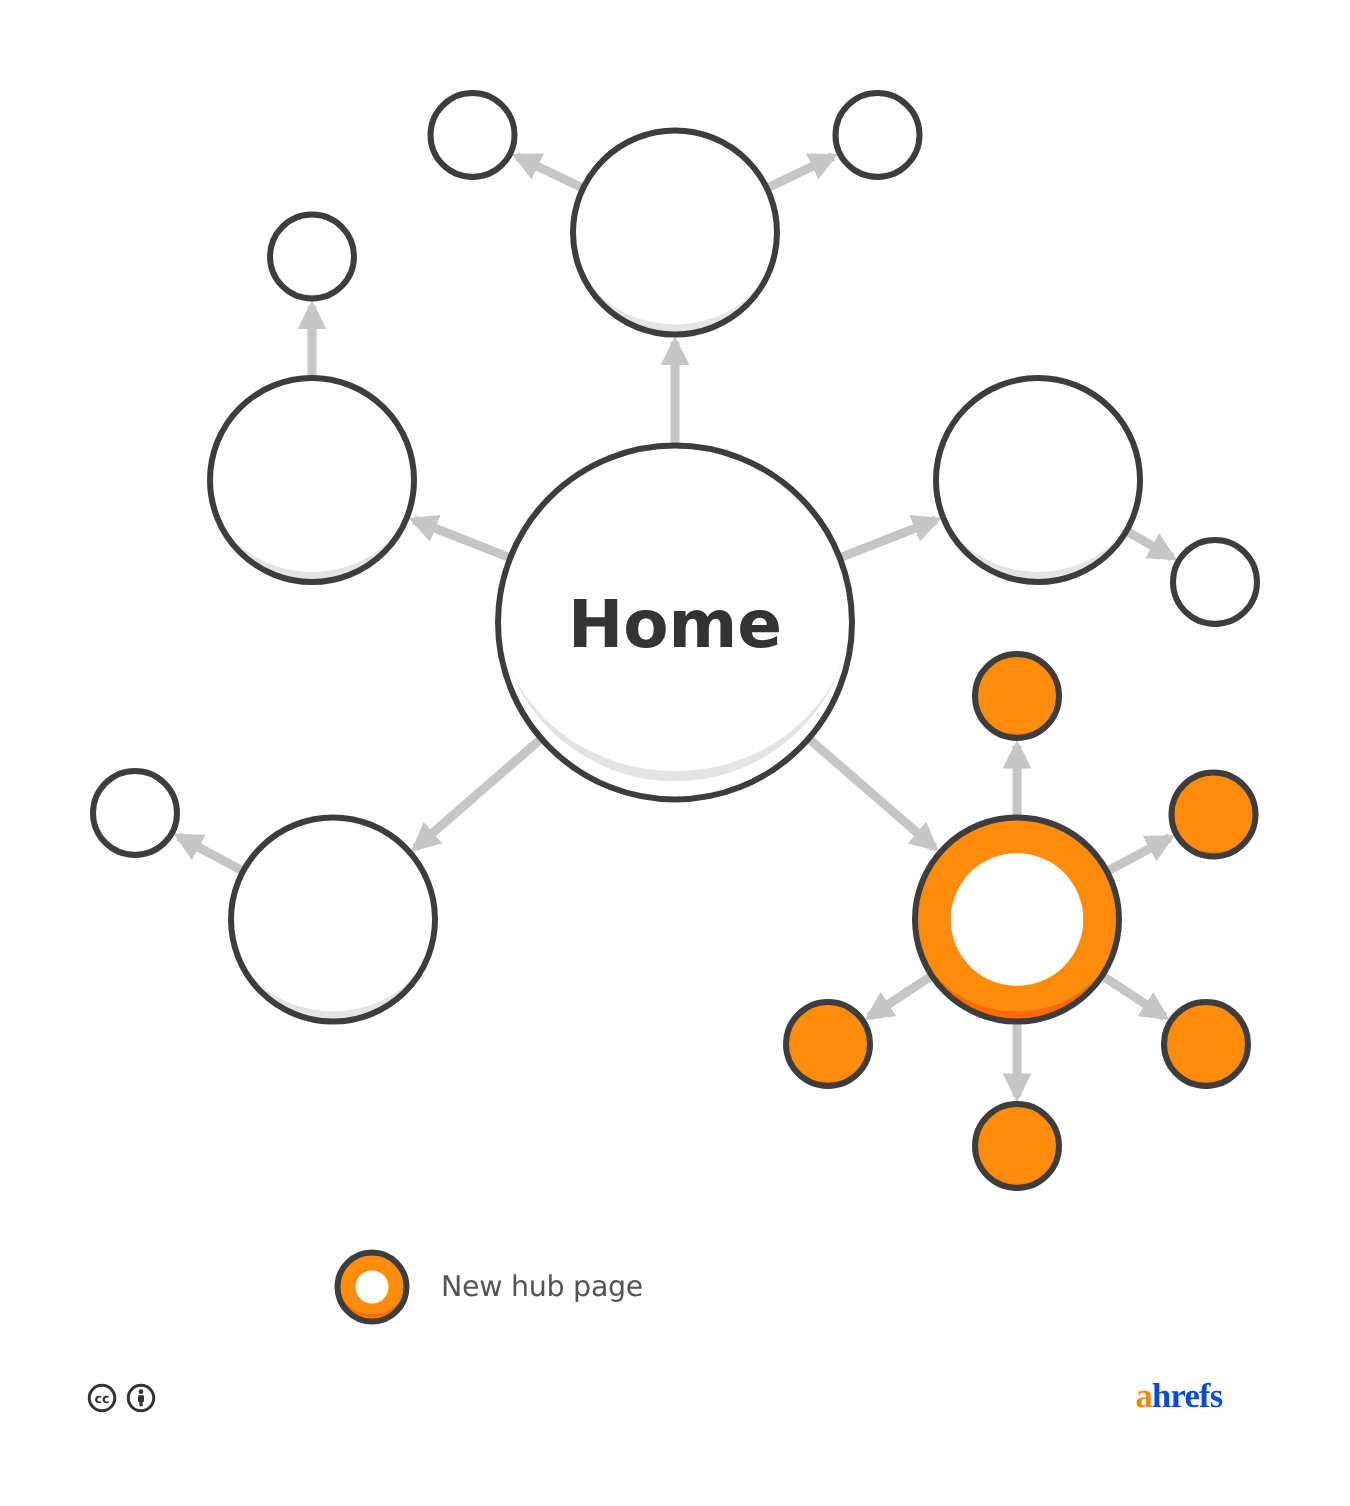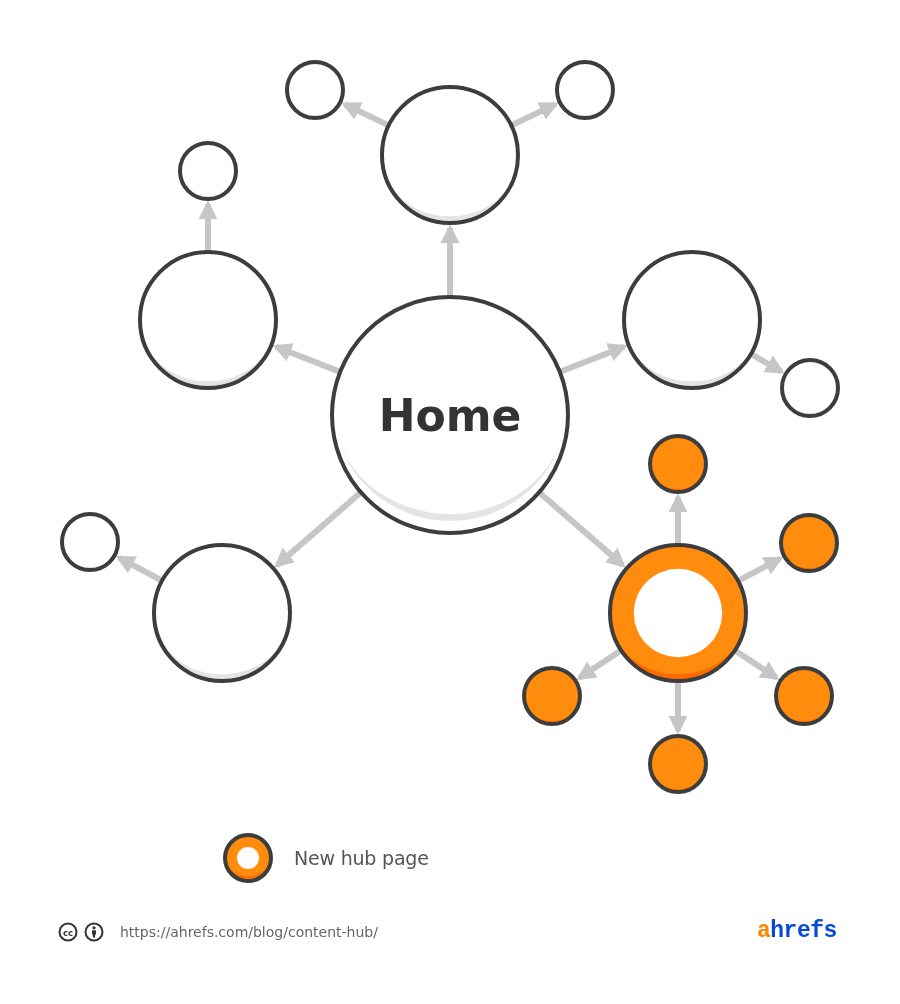--- a/index.html
+++ b/index.html
@@ -4,21 +4,21 @@
 <style>
   html, body { margin: 0; padding: 0; background: #ffffff; }
   body { width: 900px; height: 1004px; position: relative; overflow: hidden; font-family: "DejaVu Sans", sans-serif; }
   #diagram { position: absolute; left: 0; top: 0; }
   .legend { position: absolute; top: 832px; left: 222px; height: 52px; display: flex; align-items: center; }
   .legend-item { display: flex; align-items: center; margin-right: 48px; }
   .legend-label { font-family: "DejaVu Sans", sans-serif; font-size: 19px; color: #555555; margin-left: 20px; letter-spacing: -0.2px; }
   .footer { position: absolute; top: 922px; left: 58px; display: flex; align-items: center; }
   .footer-url { font-family: "DejaVu Sans", sans-serif; font-size: 14px; color: #666666; margin-left: 10px; }
   .cc-icon { width: 20px; height: 20px; margin-right: 6px; }
-  .brand { position: absolute; top: 918px; left: 757px; font-family: Liberation Mono, monospace; font-weight: bold; font-size: 23px; letter-spacing: -0.5px; }
+  .brand { position: absolute; top: 918px; left: 757px; font-family: Liberation Serif, serif; font-weight: bold; font-size: 23px; letter-spacing: -0.5px; }
   .brand-a { color: #ff8800; }
   .brand-rest { color: #054ada; }
   .home-label { font-family: "DejaVu Sans", sans-serif; font-weight: bold; font-size: 44px; fill: #333333; }
 </style>
 </head>
 <body>
 
 <svg id="diagram" width="900" height="820" viewBox="0 0 900 820" xmlns="http://www.w3.org/2000/svg">
   <defs>
     <marker id="arrowhead" viewBox="0 0 10 10" refX="8" refY="5" markerWidth="3.2" markerHeight="3.2" orient="auto">
@@ -149,16 +149,15 @@
   <svg class="cc-icon" viewBox="0 0 20 20">
     <circle cx="10" cy="10" r="8.5" fill="none" stroke="#333" stroke-width="2"></circle>
     <text x="10" y="13.5" text-anchor="middle" font-family="DejaVu Sans, sans-serif" font-weight="bold" font-size="8.5" fill="#333">cc</text>
   </svg>
   <svg class="cc-icon" viewBox="0 0 20 20">
     <circle cx="10" cy="10" r="8.5" fill="none" stroke="#333" stroke-width="2"></circle>
     <circle cx="10" cy="5.8" r="1.6" fill="#333"></circle>
     <rect x="8" y="8.2" width="4" height="4.5" rx="0.8" fill="#333"></rect>
     <rect x="8.9" y="12" width="2.2" height="3.5" fill="#333"></rect>
   </svg>
-  <span class="footer-url">https://ahrefs.com/blog/content-hub/</span>
 </div>
 
 <div class="brand"><span class="brand-a">a</span><span class="brand-rest">hrefs</span></div>
 
 </body></html>

